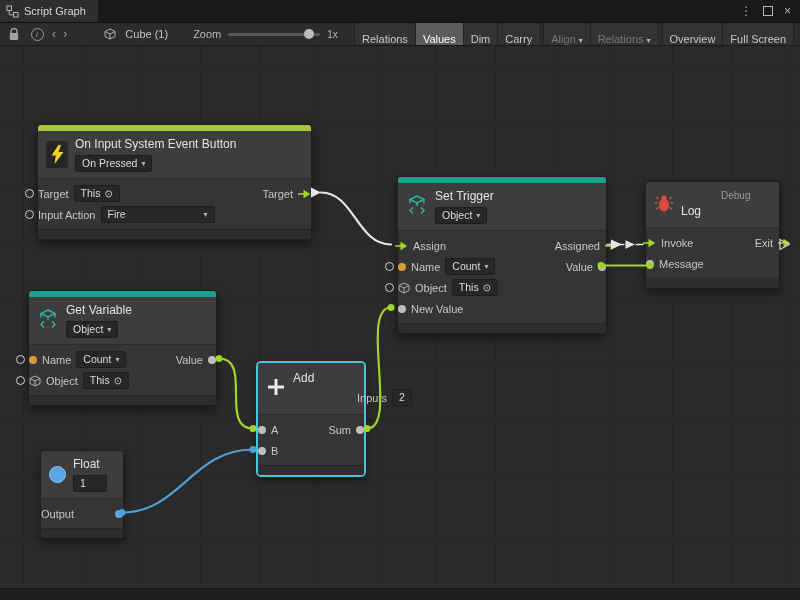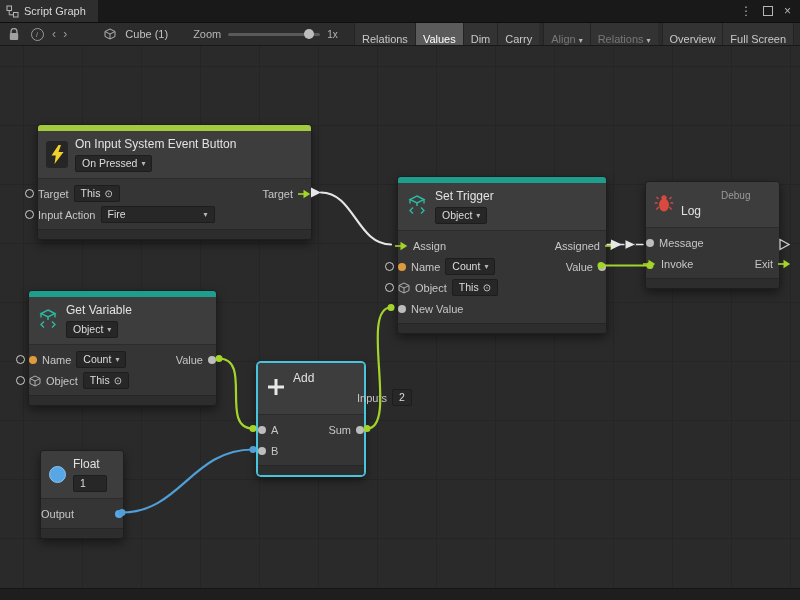--- a/index.html
+++ b/index.html
@@ -306,40 +306,40 @@
               <ellipse class="bugfill" cx="10" cy="12" rx="5" ry="6.5"></ellipse>
             </svg>
         </span>
         <div class="col" style="gap:2px;">
           <span class="nsub">Debug</span>
           <span class="ntitle">Log</span>
         </div>
       </div>
       <div class="nbody">
         <div class="row">
-          <span class="dot gray"></span>
-          <span>Message</span>
-        </div>
-        <div class="row">
           <span class="flow-arrow" style="margin-left:-3px;">
               <svg width="13" height="10" viewBox="0 0 13 10">
                 <path d="M0 5 H6" stroke="currentColor" stroke-width="1.6"></path>
                 <path d="M5.5 0.8 L12.2 5 L5.5 9.2 Z" fill="currentColor"></path>
               </svg>
             </span>
           <span>Invoke</span>
           <span class="rspace">
             <span>Exit</span>
             <span class="flow-arrow stick-r">
                 <svg width="13" height="10" viewBox="0 0 13 10">
                   <path d="M0 5 H6" stroke="currentColor" stroke-width="1.6"></path>
                   <path d="M5.5 0.8 L12.2 5 L5.5 9.2 Z" fill="currentColor"></path>
                 </svg>
               </span>
           </span>
+        </div>
+        <div class="row">
+          <span class="dot gray"></span>
+          <span>Message</span>
         </div>
       </div>
       <div class="nfoot"></div>
     </div>
 
     <div class="node" style="left:28px;top:244px;width:187px;">
       <div class="accent accent-variable"></div>
       <div class="nhead">
         <span>
           <svg width="22" height="22" viewBox="0 0 22 22" class="tealstroke" stroke-width="1.4">

